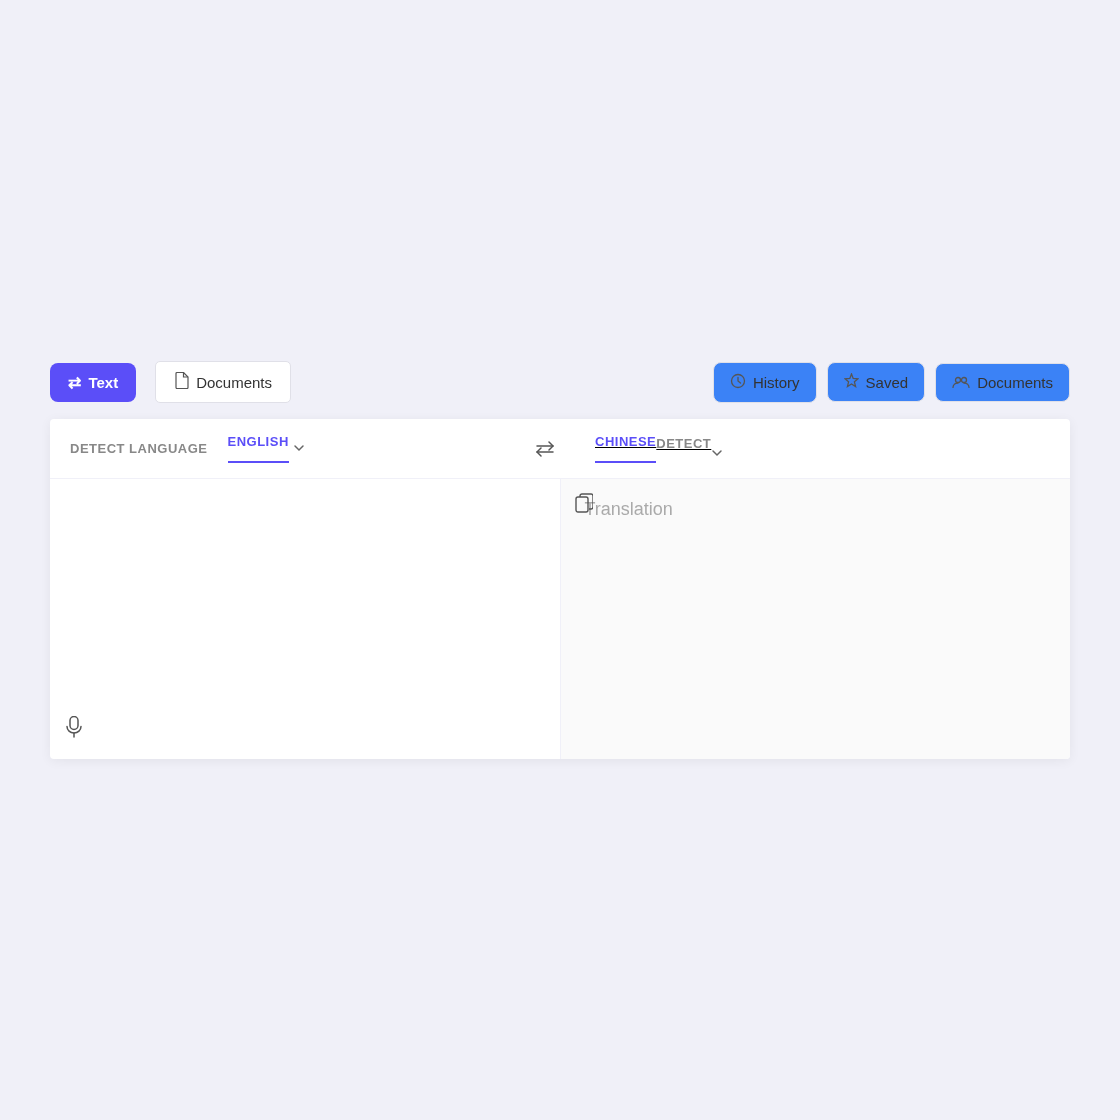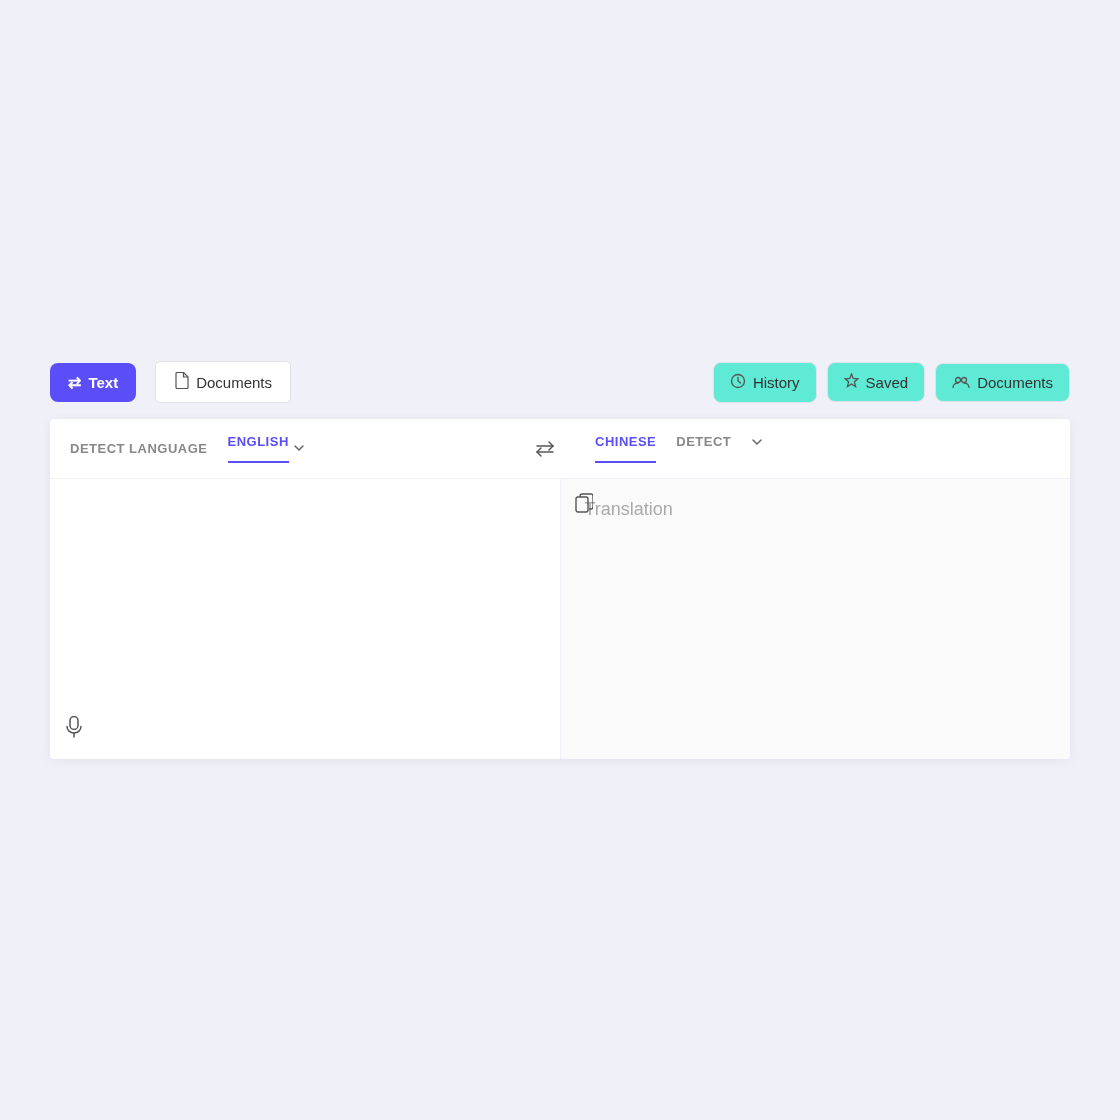--- a/index.html
+++ b/index.html
@@ -71,21 +71,21 @@
       cursor: pointer;
       display: flex;
       align-items: center;
       gap: 7px;
       margin-left: 9px;
     }
 
     .btn-history,
     .btn-saved,
     .btn-contribute {
-      background-color: #5eead4;
+      background-color: #3b82f6;
       color: #333;
       border: 1px solid #e0e0e8;
       border-radius: 8px;
       padding: 10px 16px;
       font-size: 15px;
       font-weight: 500;
       cursor: pointer;
       display: flex;
       align-items: center;
       gap: 7px;
@@ -109,24 +109,24 @@
 
     .lang-bar-left {
       display: flex;
       align-items: center;
       flex: 1;
       gap: 20px;
     }
 
     .lang-bar-right {
       display: flex;
-      align-items: flex-start;
+      align-items: flex-end;
       flex: 1;
-      gap: 20px;
       padding-left: 30px;
+      text-decoration: underline;
     }
 
     .detect-language {
       font-size: 13px;
       font-weight: 600;
       color: #888;
       letter-spacing: 0.5px;
       cursor: pointer;
     }
 

